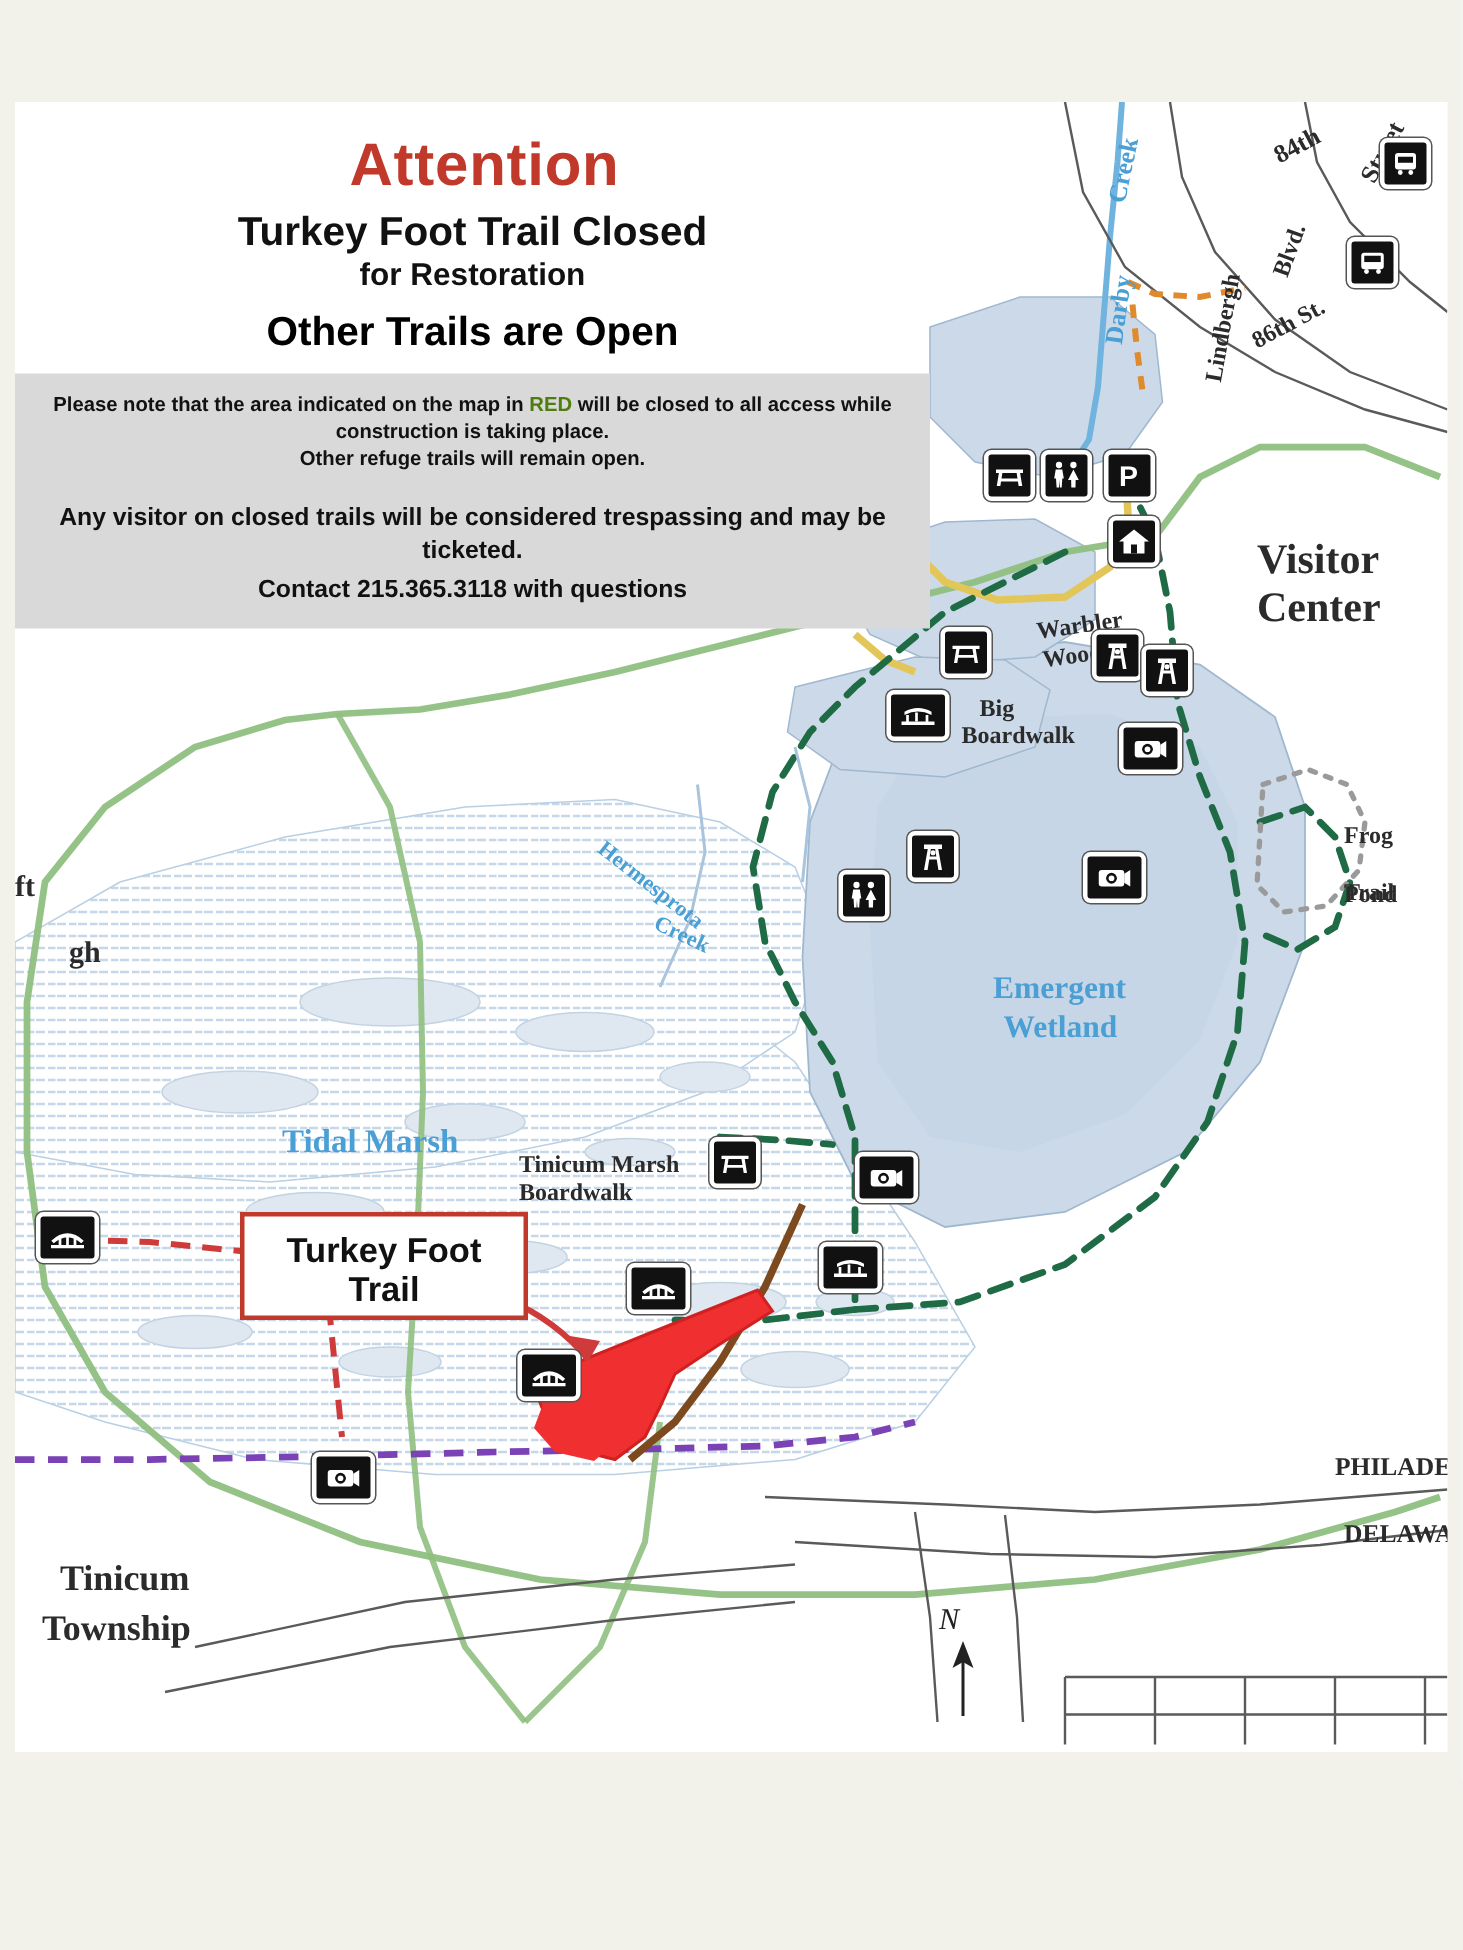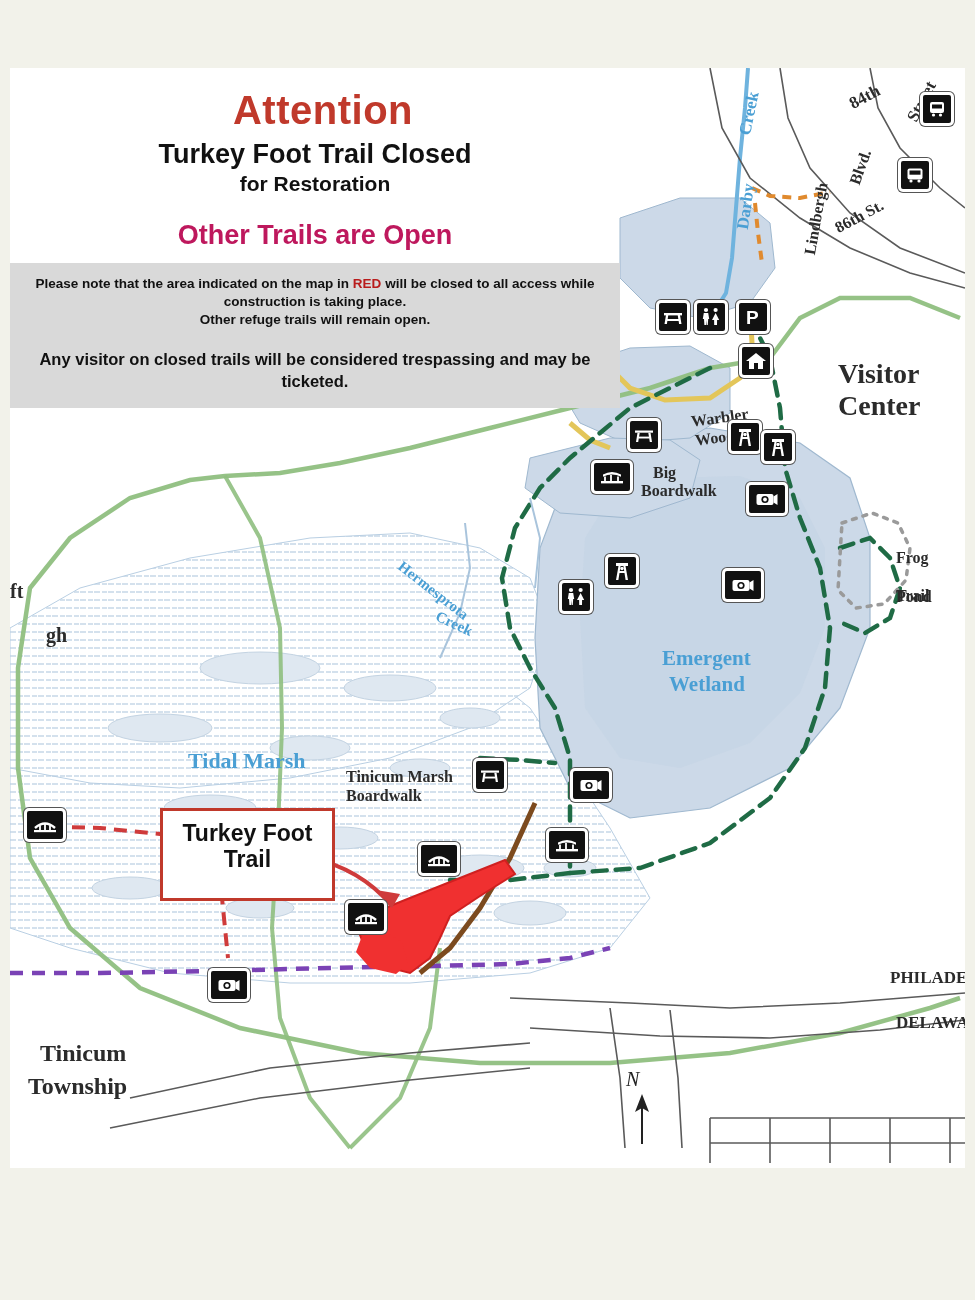--- a/index.html
+++ b/index.html
@@ -59,41 +59,41 @@
   }
   #notice .line2 {
     text-align: center;
     color: #111;
     font-size: 21px;
     font-weight: bold;
     margin: 2px 0 0 0;
   }
   #notice .line3 {
     text-align: center;
-    color: #be185d;
+    color: #000000;
     font-size: 27px;
     font-weight: bold;
-    margin: 24px 0 12px 0;
+    margin: 10px 0 12px 0;
   }
   #notice .greybox {
     background: #d9d9d9;
     padding: 12px 16px 16px 16px;
     width: 610px;
     box-sizing: border-box;
   }
   #notice .small {
     text-align: center;
     font-size: 13.5px;
     font-weight: bold;
     color: #111;
     line-height: 1.35;
     margin: 0;
   }
   #notice .red-word {
-    color: #b91c1c;
+    color: #4d7c0f;
   }
   #notice .medium {
     text-align: center;
     font-size: 16.5px;
     font-weight: bold;
     color: #111;
     line-height: 1.35;
     margin: 18px 0 0 0;
   }
   #notice .medium2 {
@@ -102,29 +102,29 @@
     font-weight: bold;
     color: #111;
     margin: 6px 0 0 0;
   }
 
   
   #callout {
     position: absolute;
     left: 150px;
     top: 740px;
-    width: 175px;
+    width: 192px;
     border: 3px solid #c0392b;
     background: #ffffff;
     text-align: center;
     font-size: 23px;
     font-weight: bold;
     color: #111;
     line-height: 1.15;
-    padding: 9px 6px 25px 6px;
+    padding: 9px 6px 4px 6px;
     z-index: 40;
     box-sizing: border-box;
   }
 
   
   .mlabel {
     position: absolute;
     z-index: 30;
     pointer-events: none;
     white-space: nowrap;
@@ -290,20 +290,21 @@
     <div class="headline">Attention</div>
     <div class="line1">Turkey Foot Trail Closed</div>
     <div class="line2">for Restoration</div>
     <div class="line3">Other Trails are Open</div>
     <div class="greybox">
       <p class="small">
         <span>Please note that the area indicated on the map in </span><span class="red-word">RED</span><span> will be closed to all access while construction is taking place.</span><br>
         <span>Other refuge trails will remain open.</span>
       </p>
       <p class="medium">Any visitor on closed trails will be considered trespassing and may be ticketed.</p>
+      <p class="medium2">Contact 215.365.3118 with questions</p>
     </div>
   </div>
 
   <div id="callout">
     <span>Turkey Foot</span><br>
     <span>Trail</span>
   </div>
 
   <div id="label-layer">
       <div class="mlabel lbl-dark" style="left: 836px; top: 28px; font-size: 17px; transform: rotate(-28deg); transform-origin: left top;">84th</div>

